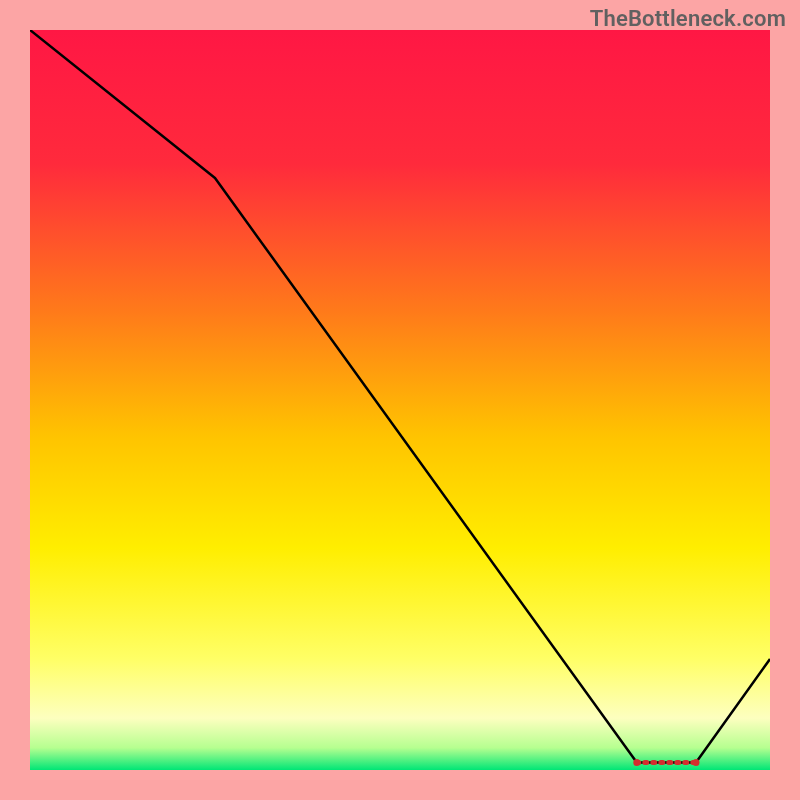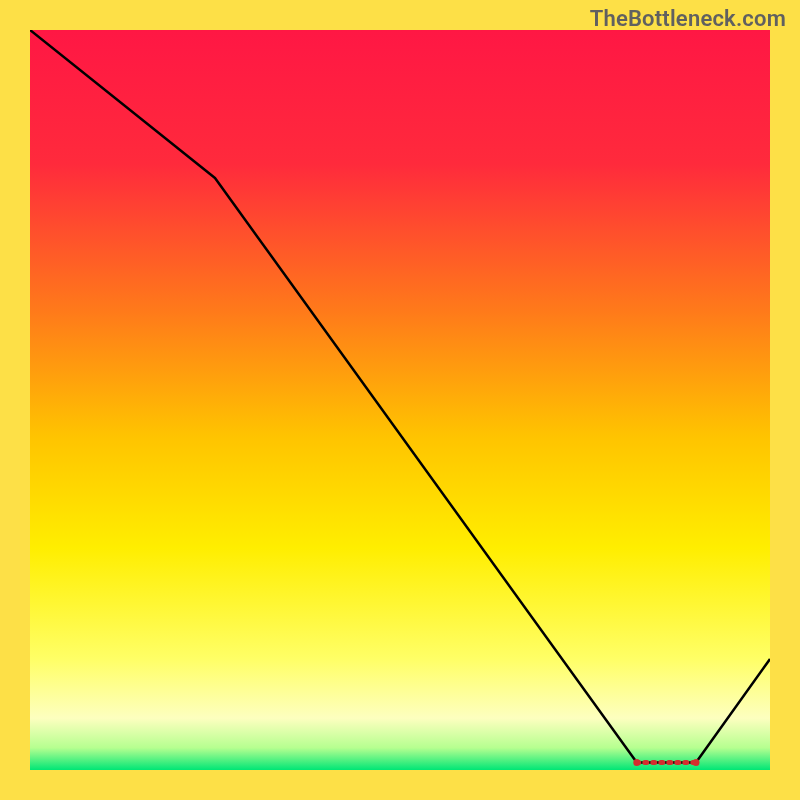--- a/index.html
+++ b/index.html
@@ -7,21 +7,21 @@
     padding: 0;
     width: 800px;
     height: 800px;
     background: #000;
     overflow: hidden;
   }
   .frame {
     position: relative;
     width: 800px;
     height: 800px;
-    background: #fde047;
+    background: #fca5a5;
   }
   .watermark {
     position: absolute;
     top: 6px;
     right: 14px;
     font-family: -apple-system, BlinkMacSystemFont, "Segoe UI", Roboto, Arial, sans-serif;
     font-size: 22px;
     font-weight: 600;
     color: #606060;
     letter-spacing: 0.2px;

